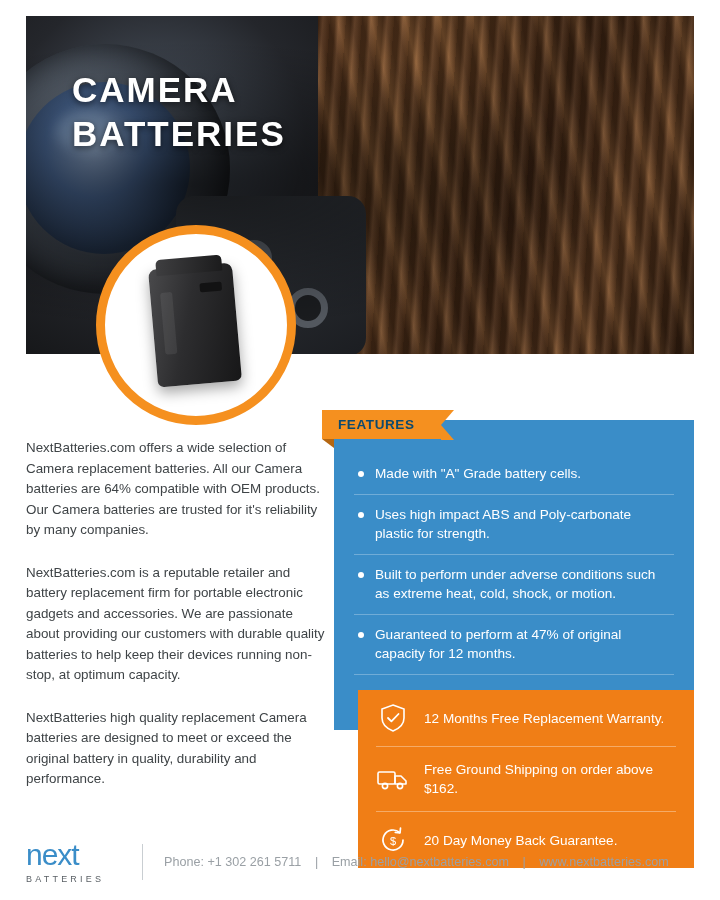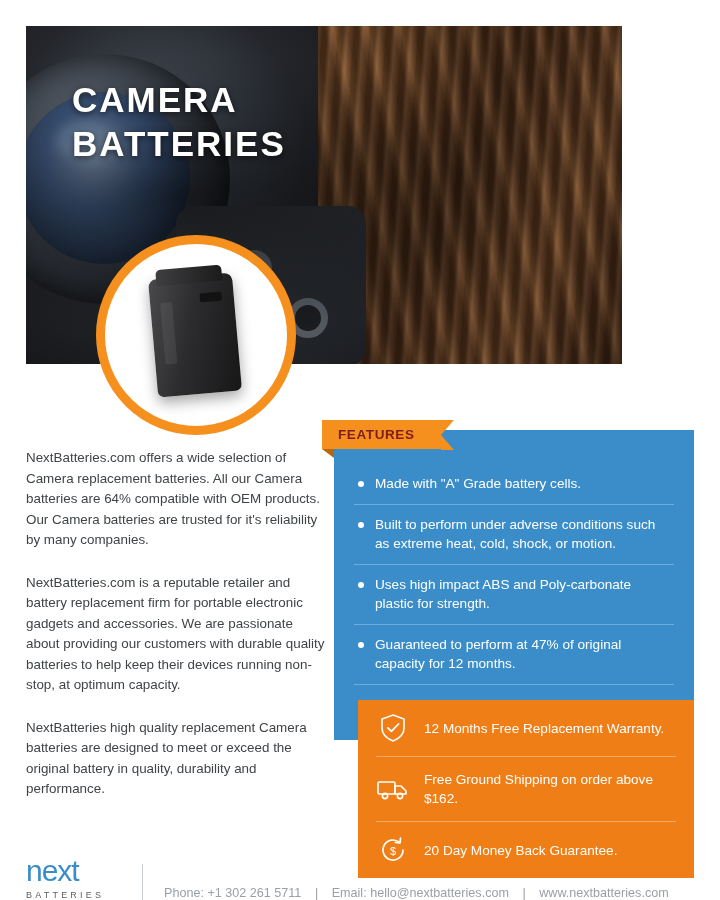--- a/index.html
+++ b/index.html
@@ -18,22 +18,22 @@
     width: 720px;
     height: 900px;
     background: #ffffff;
     box-sizing: border-box;
     padding: 0 26px;
   }
 
   
   .hero {
     position: relative;
-    margin-top: 26px;
-    width: 596px;
+    margin-top: 16px;
+    width: 668px;
     height: 338px;
     overflow: hidden;
     background: #0f172a;
   }
   .hero-left {
     position: absolute;
     left: 0; top: 0;
     width: 292px; height: 338px;
     background:
       radial-gradient(circle at 130px 120px, #5b6572 0%, #3a4049 28%, #24262b 55%, #141517 100%),
@@ -167,21 +167,21 @@
     width: 360px;
     background: #3a8dc8;
     color: #ffffff;
     padding: 34px 20px 16px 20px;
     box-sizing: border-box;
   }
   .features-ribbon {
     position: absolute;
     left: -12px; top: -10px;
     background: #f5901f;
-    color: #7f1d1d;
+    color: #0c4a6e;
     font-size: 13.5px;
     font-weight: bold;
     letter-spacing: .6px;
     padding: 7px 26px 7px 16px;
   }
   .features-ribbon:after {
     content: "";
     position: absolute;
     right: -13px; top: 0;
     border-top: 15px solid #f5901f;
@@ -240,21 +240,21 @@
     justify-content: center;
   }
   .g-icon svg { display: block; }
 
   
   .footer {
     position: absolute;
     left: 26px; right: 26px; bottom: 26px;
     height: 56px;
     display: flex;
-    align-items: flex-end;
+    align-items: center;
   }
   .logo {
     width: 112px;
     line-height: 1;
   }
   .logo-next {
     color: #3a8dc8;
     font-size: 30px;
     letter-spacing: -1px;
   }
@@ -310,25 +310,25 @@
 
   <div class="features">
     <div class="features-ribbon">FEATURES</div>
 
     <div class="feature-item">
       <span class="bullet"></span>
       <span>Made with "A" Grade battery cells.</span>
     </div>
     <div class="feature-item">
       <span class="bullet"></span>
+      <span>Uses high impact ABS and Poly-carbonate plastic for strength.</span>
+    </div>
+    <div class="feature-item">
+      <span class="bullet"></span>
       <span>Built to perform under adverse conditions such as extreme heat, cold, shock, or motion.</span>
-    </div>
-    <div class="feature-item">
-      <span class="bullet"></span>
-      <span>Uses high impact ABS and Poly-carbonate plastic for strength.</span>
     </div>
     <div class="feature-item">
       <span class="bullet"></span>
       <span>Guaranteed to perform at 47% of original capacity for 12 months.</span>
     </div>
     <div class="feature-item">
       <span class="bullet"></span>
       <span>100% compatible to manufacturer specifications.</span>
     </div>
   </div>

